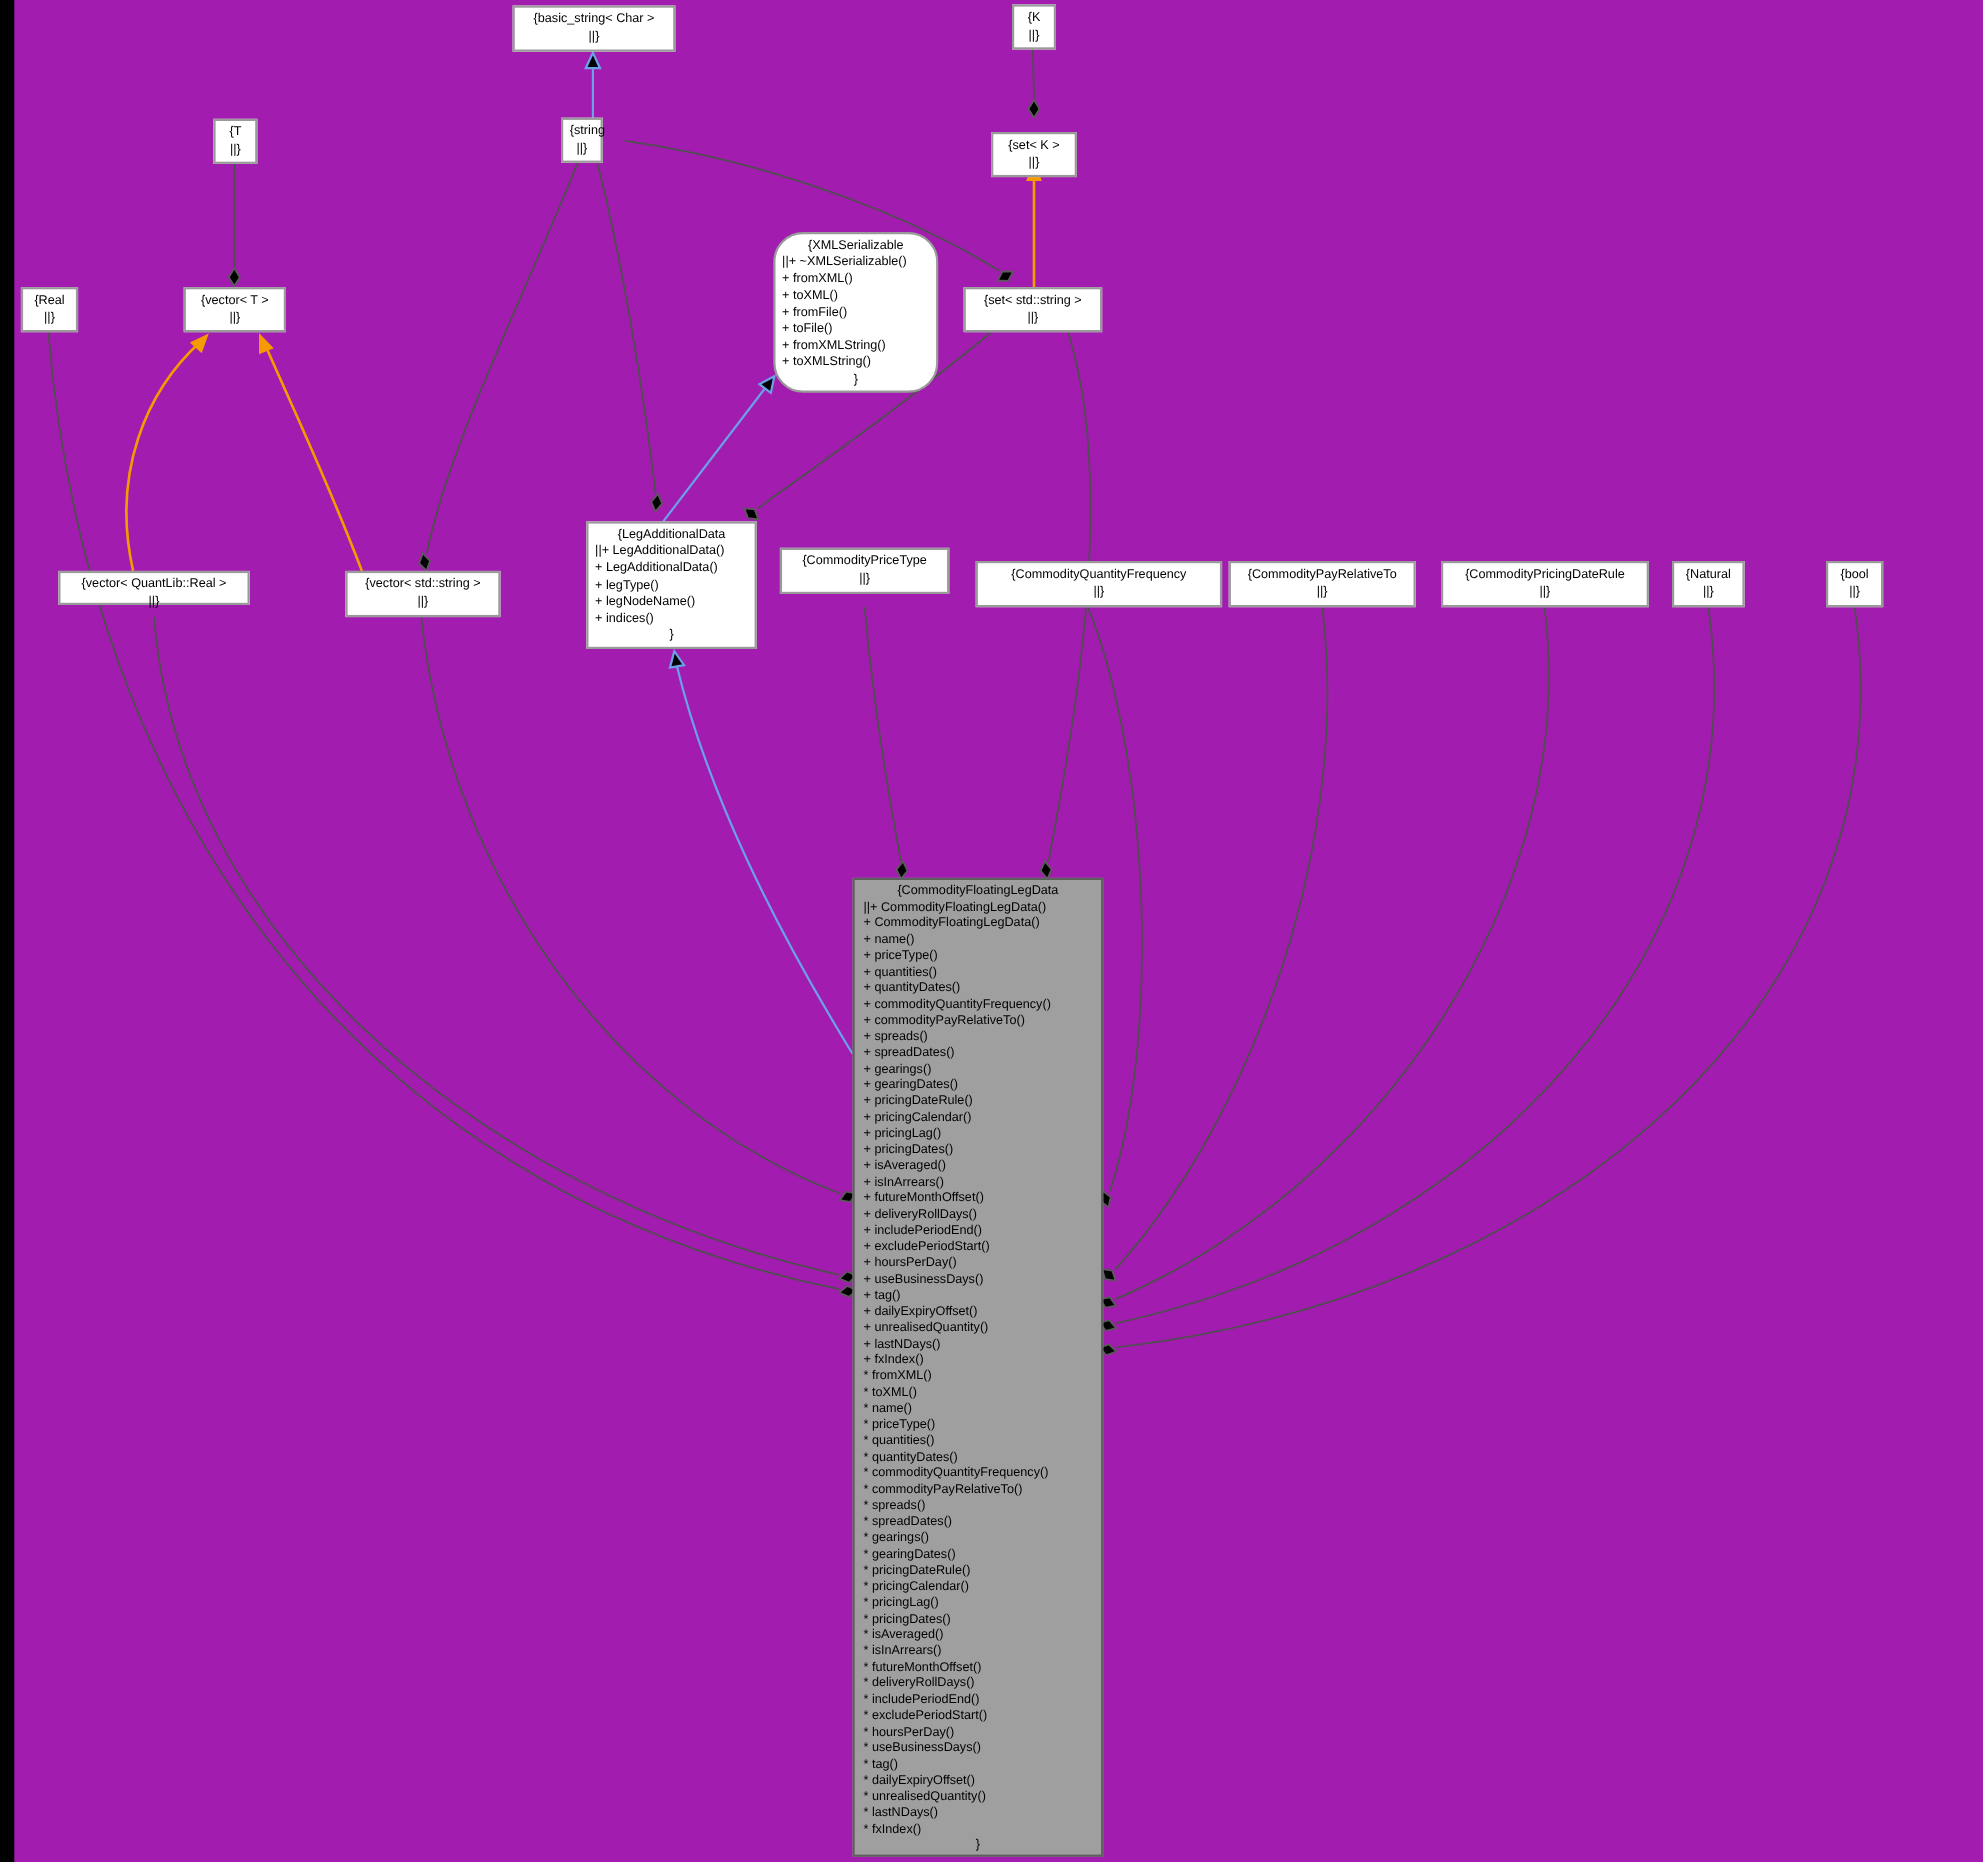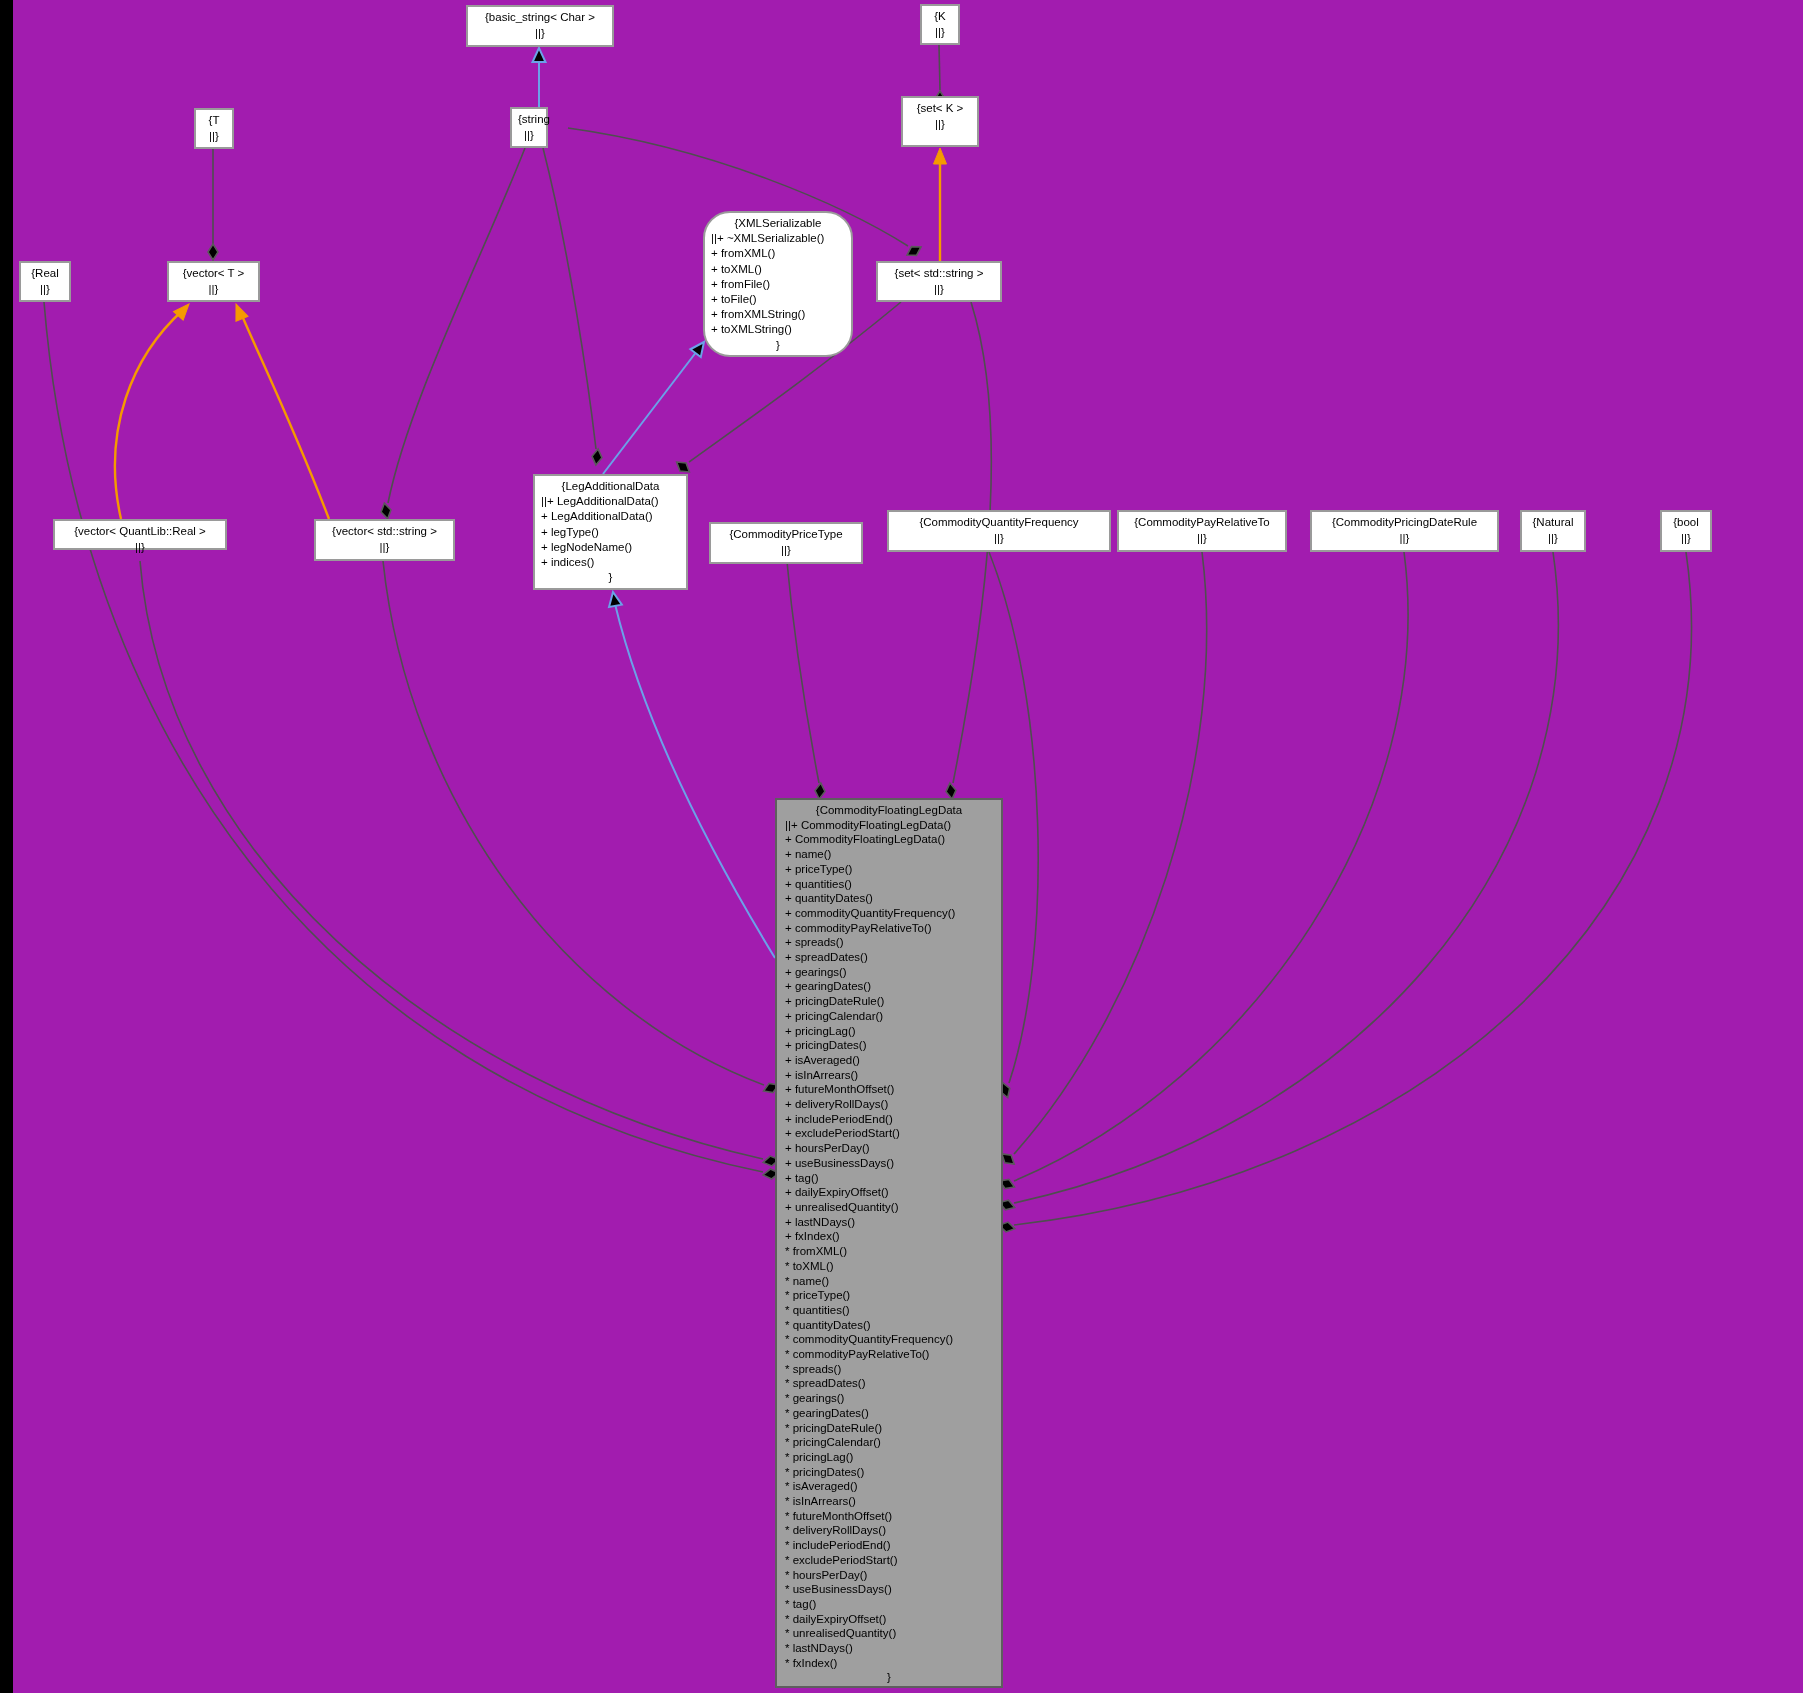--- a/index.html
+++ b/index.html
@@ -147,21 +147,21 @@
       <div class="line c">||}</div>
     </div>
   <div class="node" style="left:181px;top:108px;width:40px;height:41px;">
       <div class="line c">{T</div>
       <div class="line c">||}</div>
     </div>
   <div class="node" style="left:497px;top:107px;width:38px;height:41px;">
       <div class="line c">{string</div>
       <div class="line c">||}</div>
     </div>
-  <div class="node" style="left:888px;top:96px;width:78px;height:51px;">
+  <div class="node" style="left:888px;top:120px;width:78px;height:41px;">
       <div class="line c">{set&lt; K &gt;</div>
       <div class="line c">||}</div>
     </div>
   <div class="node node-xml" style="left:690px;top:211px;width:150px;height:146px;">
       <div class="line c">{XMLSerializable</div>
       <div class="line">||+ ~XMLSerializable()</div>
       <div class="line">+ fromXML()</div>
       <div class="line">+ toXML()</div>
       <div class="line">+ fromFile()</div>
       <div class="line">+ toFile()</div>
@@ -191,21 +191,21 @@
     </div>
   <div class="node node-leg" style="left:520px;top:474px;width:155px;height:116px;">
       <div class="line c">{LegAdditionalData</div>
       <div class="line">||+ LegAdditionalData()</div>
       <div class="line">+ LegAdditionalData()</div>
       <div class="line">+ legType()</div>
       <div class="line">+ legNodeName()</div>
       <div class="line">+ indices()</div>
       <div class="line c">}</div>
     </div>
-  <div class="node" style="left:696px;top:522px;width:154px;height:42px;">
+  <div class="node" style="left:696px;top:498px;width:154px;height:42px;">
       <div class="line c">{CommodityPriceType</div>
       <div class="line c">||}</div>
     </div>
   <div class="node" style="left:874px;top:510px;width:224px;height:42px;">
       <div class="line c">{CommodityQuantityFrequency</div>
       <div class="line c">||}</div>
     </div>
   <div class="node" style="left:1104px;top:510px;width:170px;height:42px;">
       <div class="line c">{CommodityPayRelativeTo</div>
       <div class="line c">||}</div>

